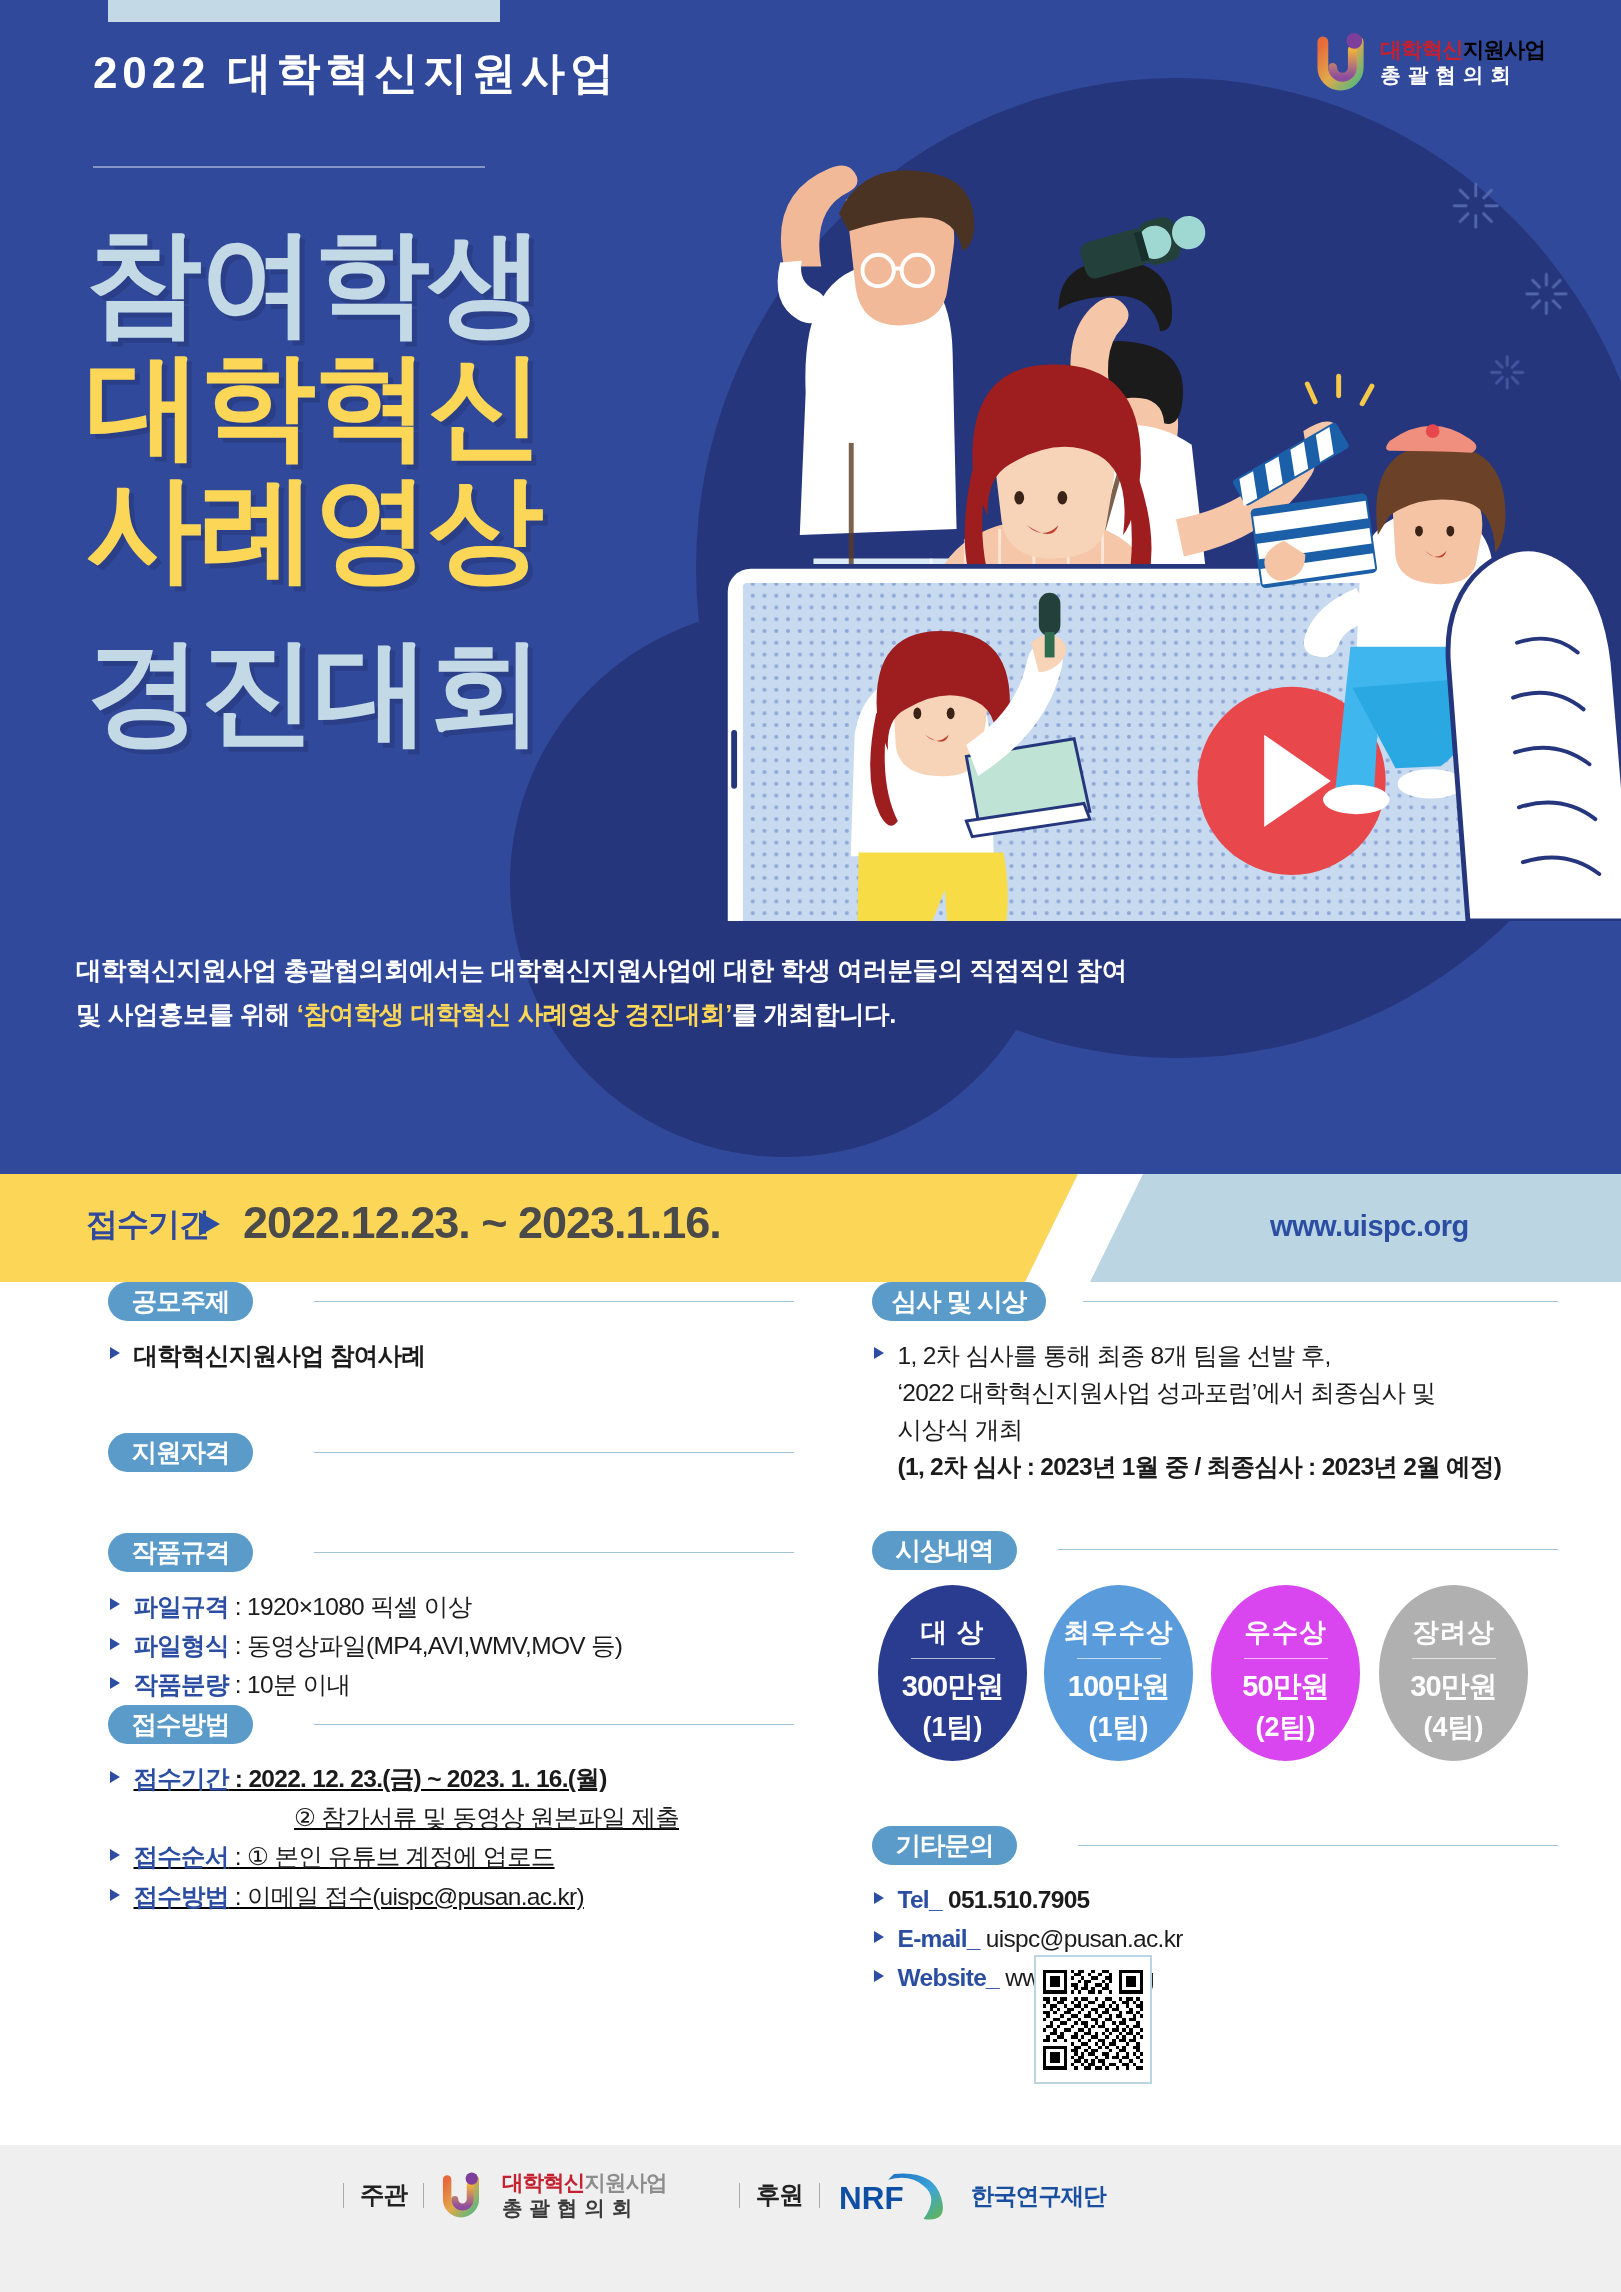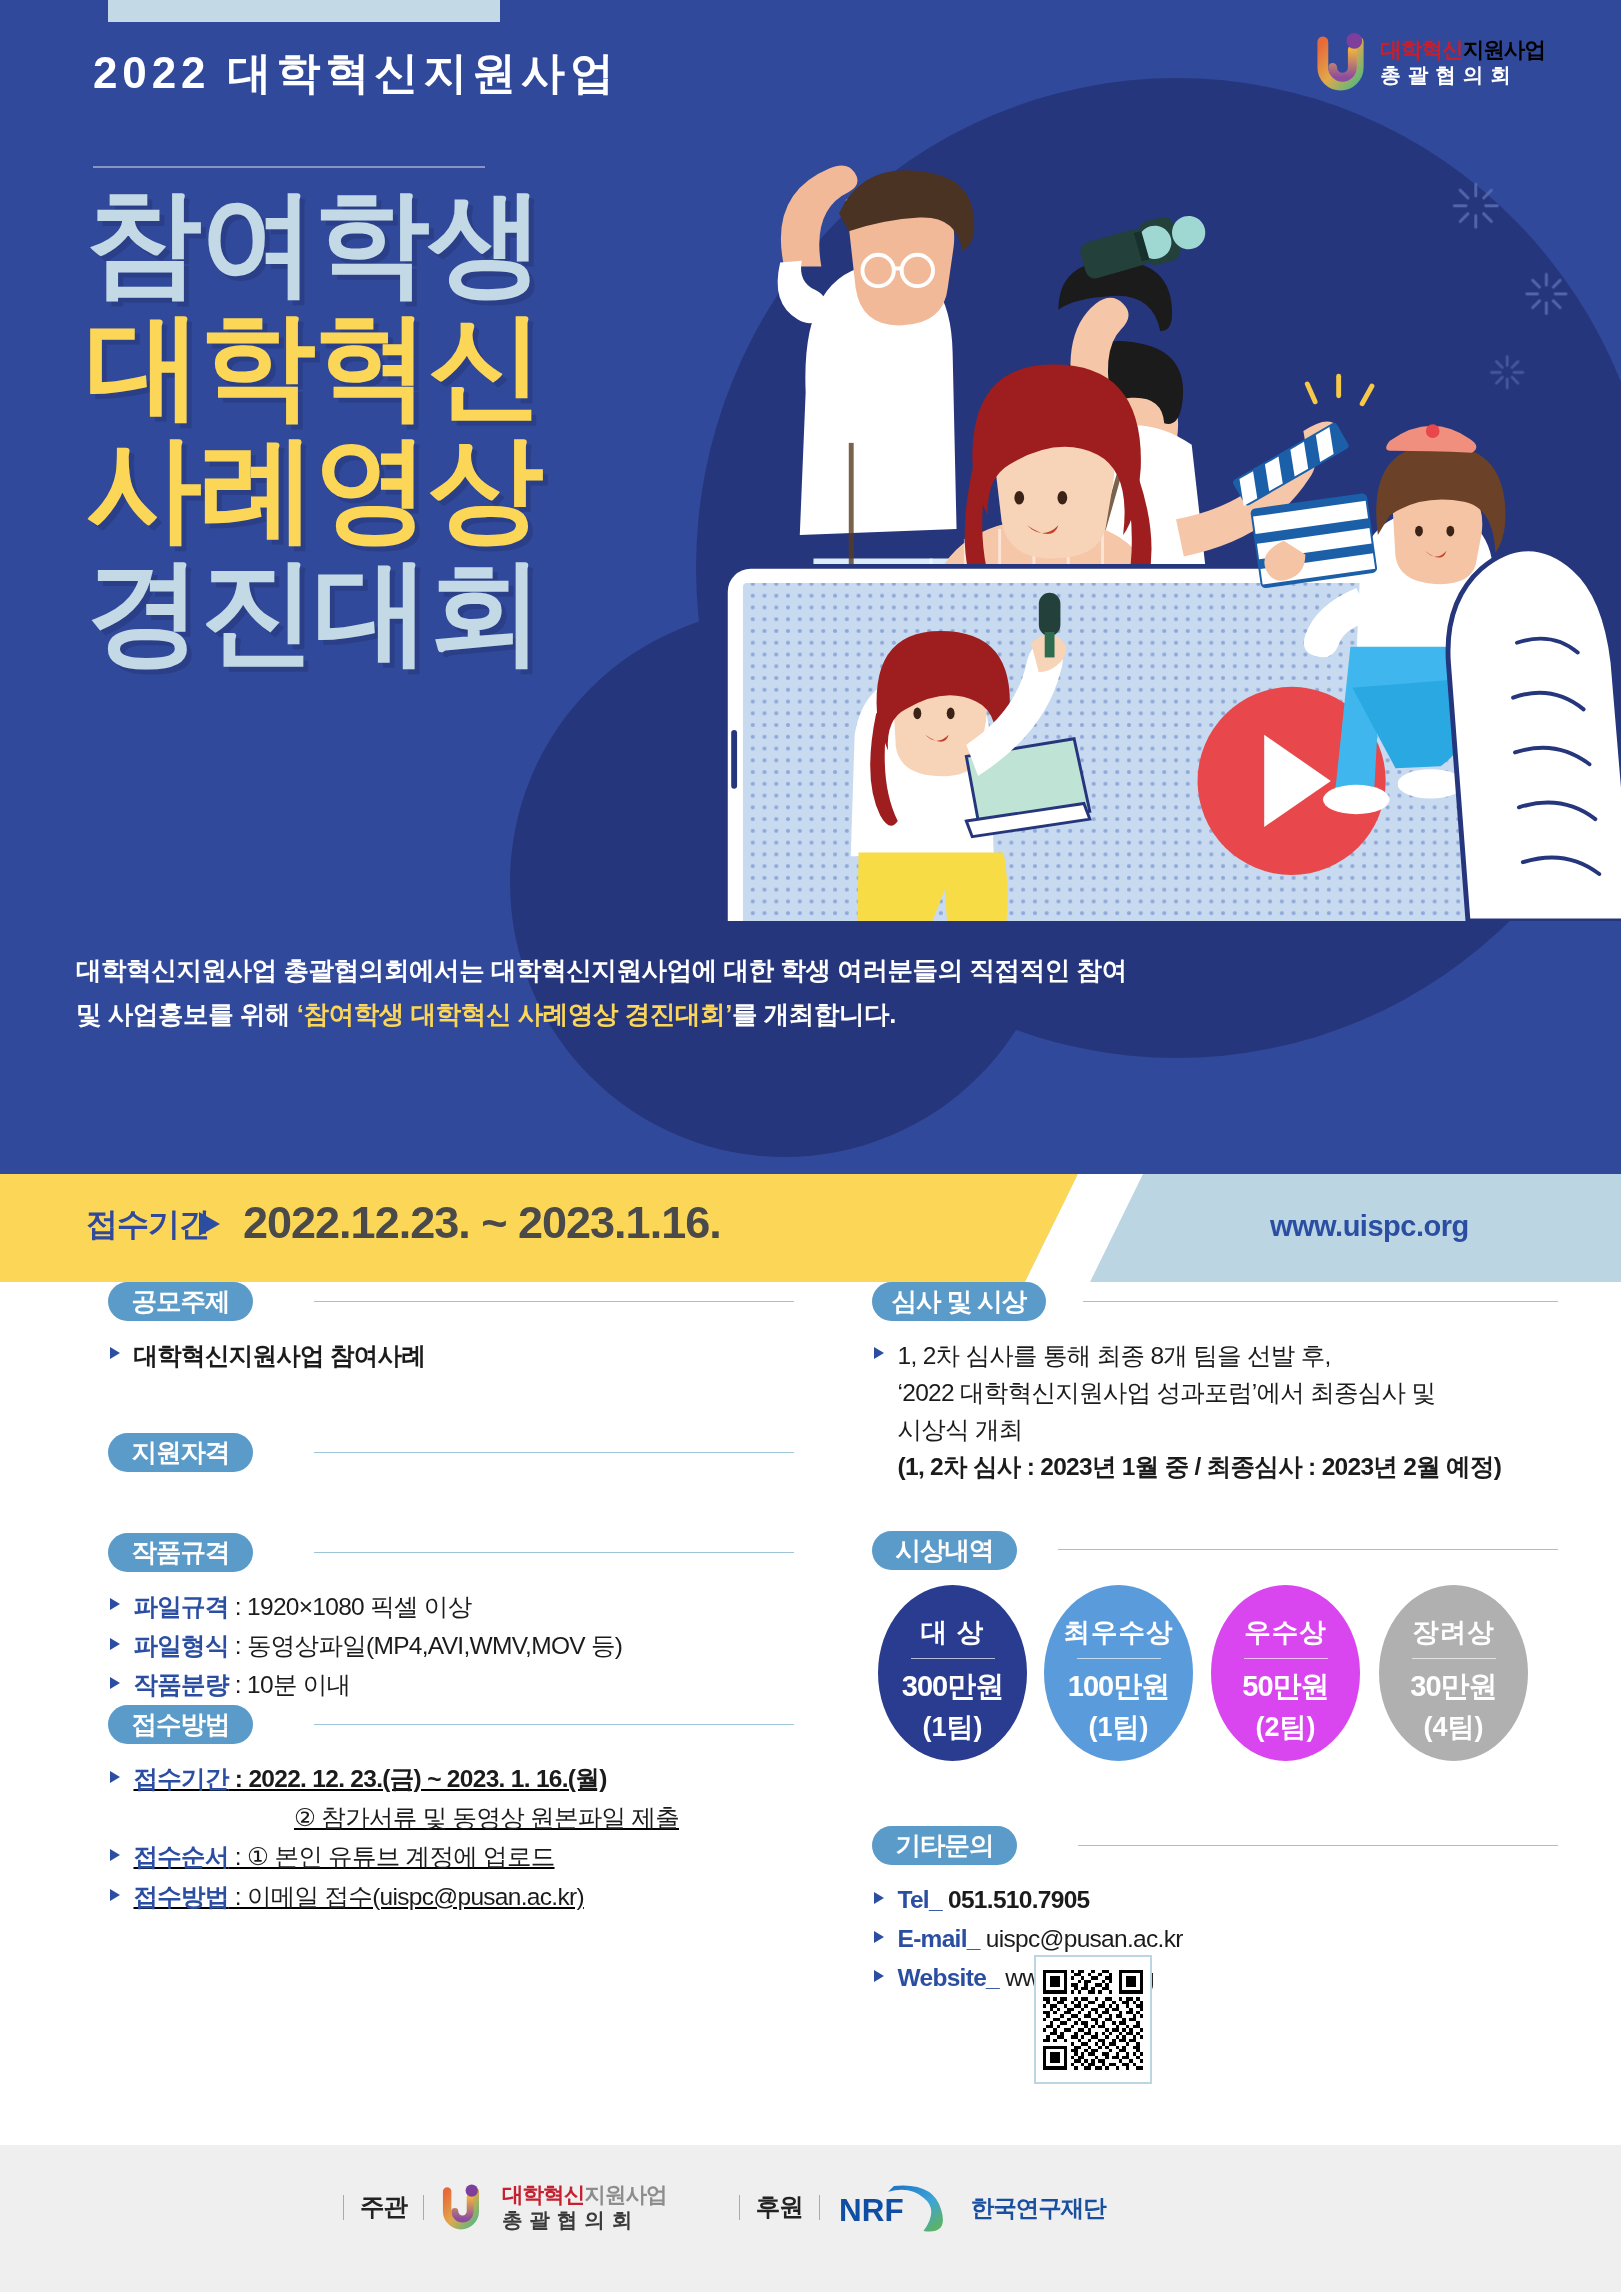--- a/index.html
+++ b/index.html
@@ -40,21 +40,21 @@
     position:absolute; left:93px; top:166px; width:392px; height:2px;
     background:rgba(255,255,255,.42);
   }
 
   #hero-title { position:absolute; left:86px; top:181px; width:647px; }
   #hero-title .tline {
     font-size:116px; font-weight:900; line-height:1.06;
     letter-spacing:-2px; white-space:nowrap;
     text-shadow: 4.9px 4.9px 0 rgba(0,0,0,.13);
   }
-  .tl-lightblue { color:#C3D9E6; }
+  .tl-lightblue { color:#C3D9E6;margin-top:40px; }
   .tl-yellow    { color:#FCD757; }
 
   #hero-desc {
     position:absolute; left:76px; top:949px; width:1078px;
     color:#ffffff; font-size:25.5px; line-height:1.72; font-weight:600;
     letter-spacing:-0.4px;
   }
   #hero-desc .hl { color:#FCD757; font-weight:800; }
 
   
@@ -143,21 +143,21 @@
     border:2px solid #BBD5E3; background:#fff; padding:6.9px;
   }
   #qr svg { display:block; width:100%; height:100%; }
 
   
   #footer {
     position:absolute; left:0; top:2145px; width:1621px; height:148px;
     background:#EFEFEF;
   }
   #footer-inner {
-    position:absolute; left:0; top:37px; width:1449px;
+    position:absolute; left:0; top:25px; width:1449px;
     display:flex; align-items:center; justify-content:center; gap:47px;
   }
   .f-tag {
     font-size:24.5px; font-weight:800; color:#222; letter-spacing:-1px;
     padding:0 15.7px; border-left:1px solid #aaa; border-right:1px solid #aaa;
     line-height:1;
   }
   .f-group { display:flex; align-items:center; gap:17.6px; }
 
   

